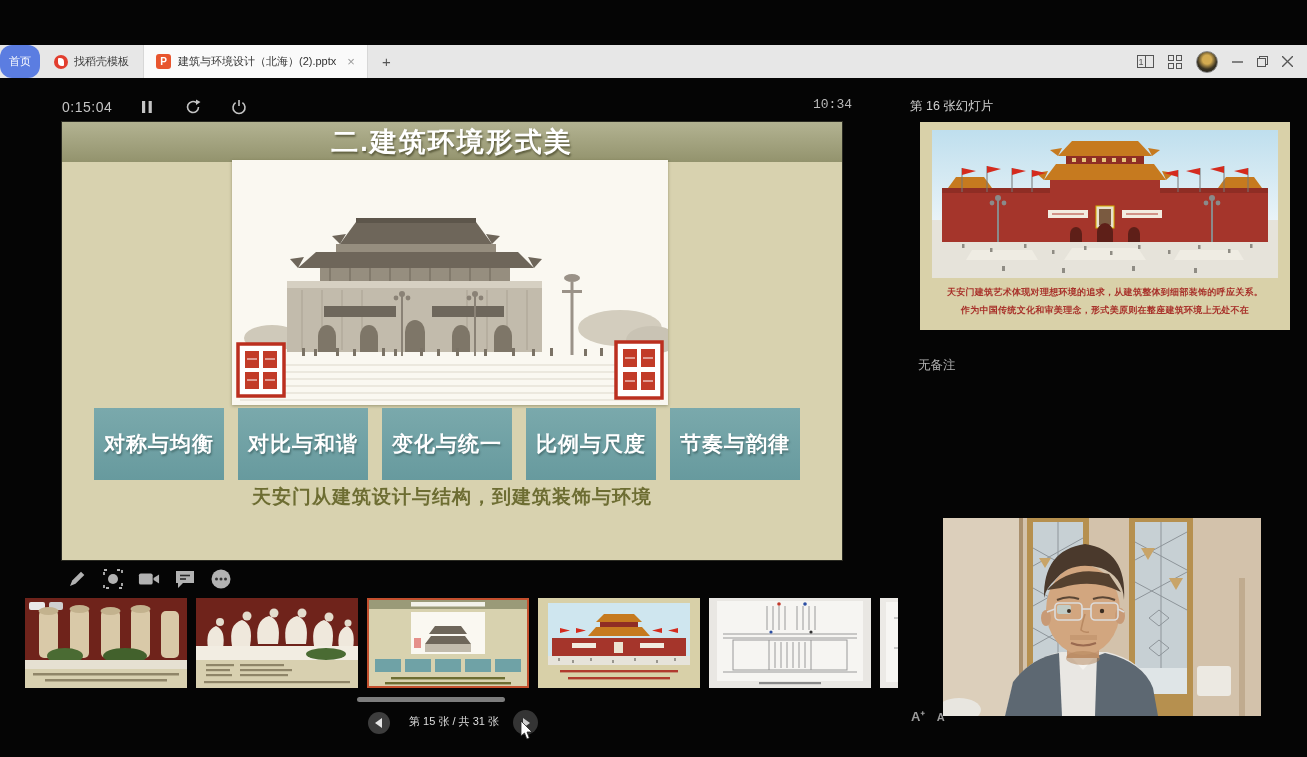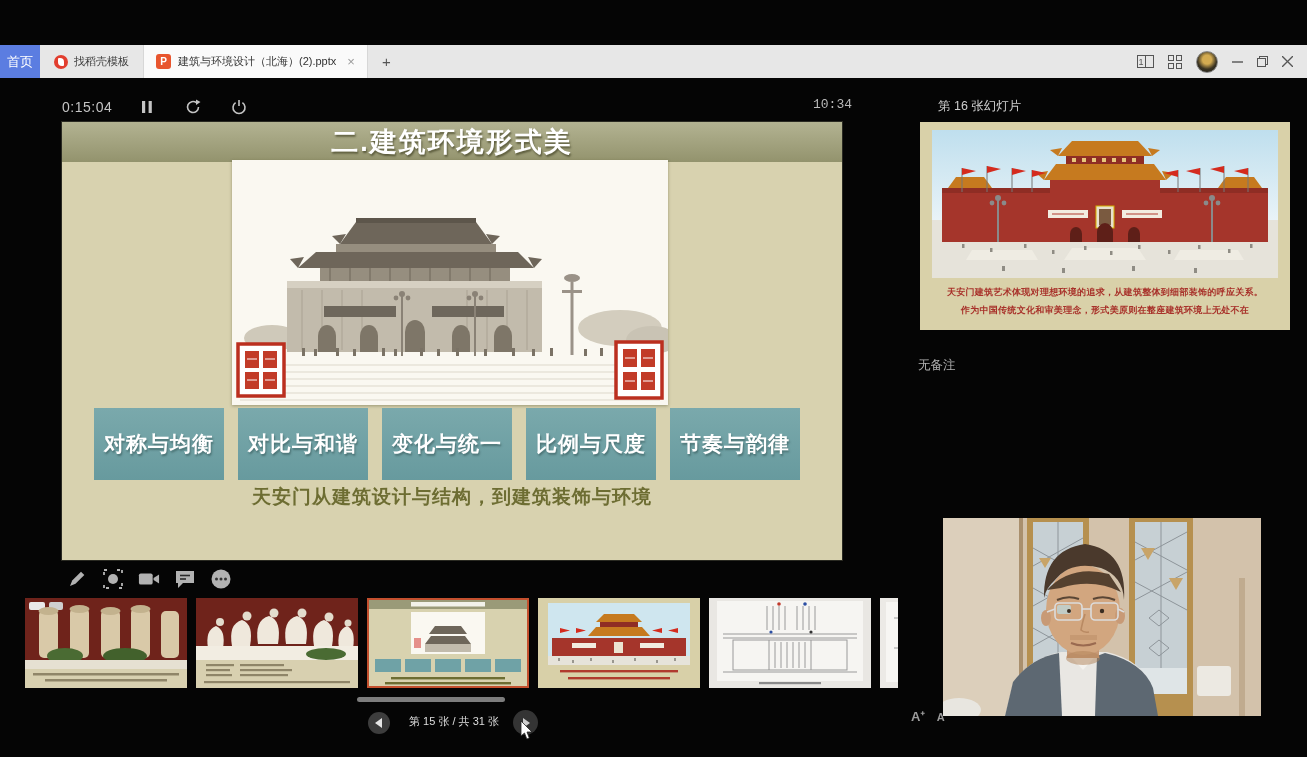--- a/index.html
+++ b/index.html
@@ -2,21 +2,21 @@
 <html><head>
 <meta charset="utf-8">
 <style>
   html,body{margin:0;padding:0;}
   body{
     width:1307px;height:757px;position:relative;overflow:hidden;
     background:#050505;font-family:"Liberation Sans",sans-serif;
   }
   
   .tabbar{position:absolute;left:0;top:45px;width:1307px;height:33px;background:#e7e7e7;display:flex;align-items:stretch;}
-  .tab-home{width:40px;background:#5b7de1;color:#fff;font-size:13px;display:flex;align-items:center;justify-content:center;}
+  .tab-home{width:40px;background:#5b7de1;color:#fff;font-size:11px;display:flex;align-items:center;justify-content:center;border-radius:12px;}
   .tab-template{display:flex;align-items:center;gap:6px;padding:0 14px;font-size:11px;color:#3c3c3c;}
   .docker-icon{width:14px;height:14px;border-radius:50%;background:#e23e2f;position:relative;}
   .docker-icon::after{content:"";position:absolute;left:4px;top:3px;width:6px;height:8px;background:#fff;border-radius:1px 4px 1px 4px;}
   .tab-doc{background:#fafafa;display:flex;align-items:center;gap:7px;padding:0 12px;font-size:11px;color:#333;border-left:1px solid #d7d7d7;border-right:1px solid #d7d7d7;}
   .ppt-icon{width:15px;height:15px;border-radius:3px;background:#e8552e;color:#fff;font-size:10px;font-weight:bold;display:flex;align-items:center;justify-content:center;}
   .tab-close{color:#9a9a9a;font-size:13px;margin-left:4px;cursor:default;}
   .tab-new{display:flex;align-items:center;padding:0 14px;font-size:15px;color:#555;}
   .win-controls{margin-left:auto;display:flex;align-items:center;gap:14px;padding-right:14px;}
   .wc{display:flex;align-items:center;justify-content:center;color:#555;}
   .avatar{width:20px;height:20px;border-radius:50%;background:radial-gradient(circle at 50% 38%,#d3ab51 28%,#3a3322 60%,#191914 100%);border:1px solid #888;}
@@ -42,21 +42,21 @@
   .thumb svg{display:block;}
   .thumb.current{outline:2px solid #c4502e;outline-offset:-2px;}
   .hscroll{position:absolute;left:357px;top:697px;width:148px;height:5px;background:#7d7d7d;border-radius:3px;}
   
   .navbtn{position:absolute;border-radius:50%;background:#3d3d3d;display:flex;align-items:center;justify-content:center;}
   .nav-prev{left:368px;top:712px;width:22px;height:22px;}
   .nav-next{left:513px;top:710px;width:25px;height:25px;background:#343434;}
   .page-indicator{position:absolute;left:398px;top:714px;width:112px;text-align:center;color:#dedede;font-size:11px;}
   .cursor{position:absolute;left:520px;top:721px;z-index:50;}
   
-  .next-label{position:absolute;left:910px;top:98px;color:#cfcfcf;font-size:12.5px;margin-left:28px;}
+  .next-label{position:absolute;left:910px;top:98px;color:#cfcfcf;font-size:12.5px;}
   .preview{position:absolute;left:908px;top:122px;width:370px;height:208px;background:#d9d1a9;margin-left:12px;}
   .preview-photo{position:absolute;left:12px;top:8px;width:346px;height:148px;}
   .preview-cap{position:absolute;width:100%;text-align:center;color:#a8312a;font-size:9px;font-weight:bold;letter-spacing:.3px;}
   .pcap1{top:164px;} .pcap2{top:182px;}
   .notes-label{position:absolute;left:918px;top:357px;color:#b2b2b2;font-size:12.5px;}
   .webcam{position:absolute;left:943px;top:518px;width:318px;height:198px;background:#cbb9a2;overflow:hidden;}
   .font-icons{position:absolute;left:911px;top:707px;display:flex;gap:12px;align-items:baseline;color:#9c9c9c;}
   .fi-big{font-size:13px;font-weight:bold;}
   .fi-small{font-size:11px;font-weight:bold;}
 </style>

